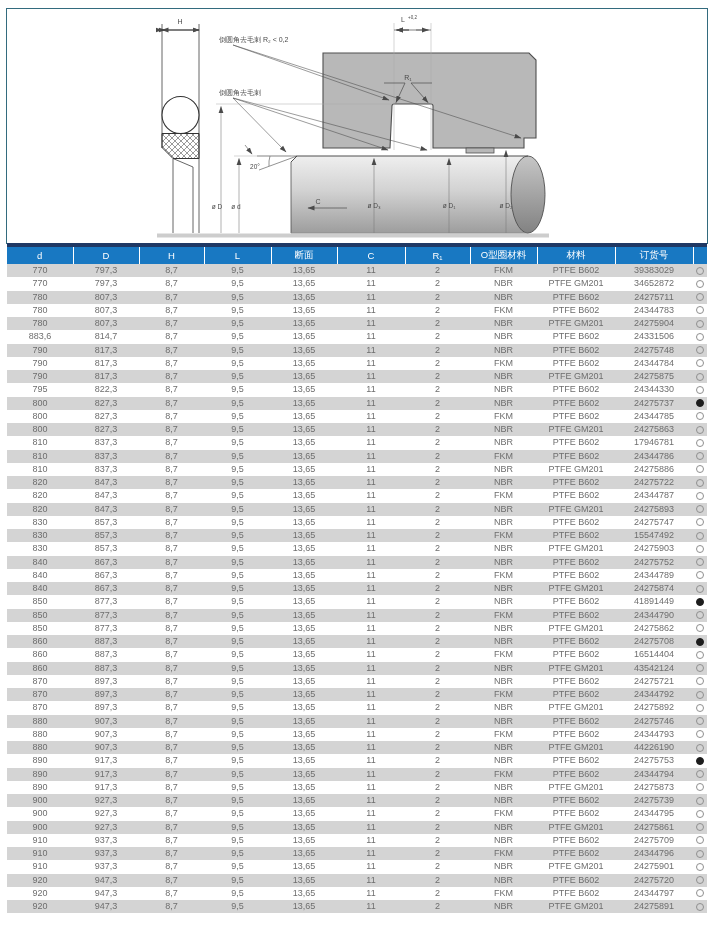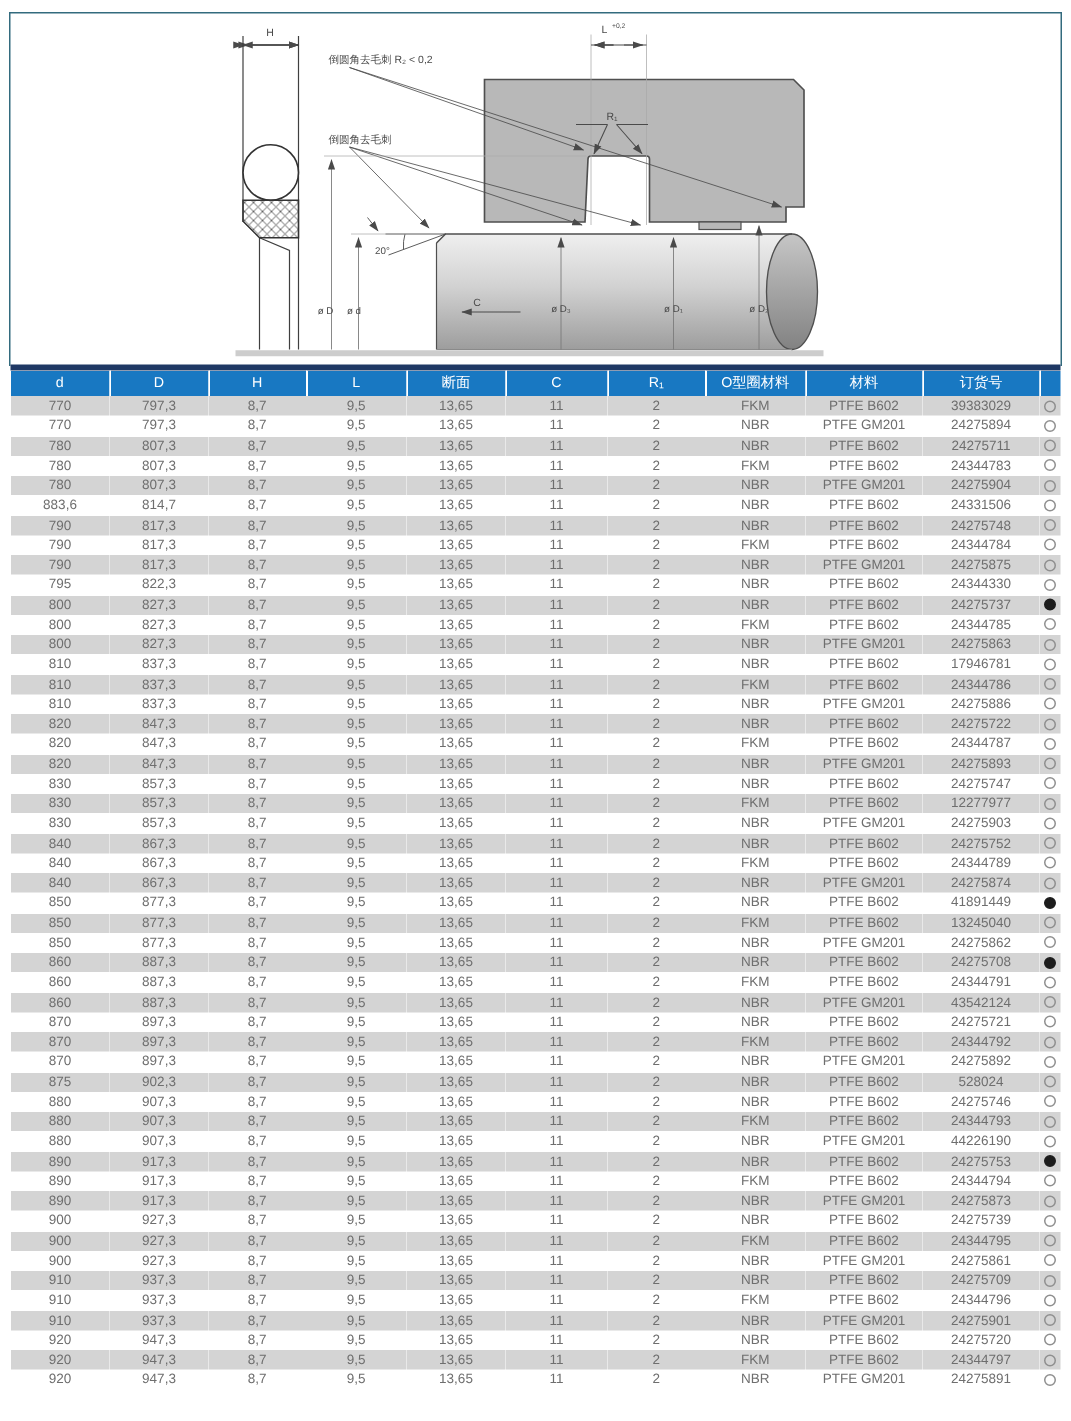--- a/index.html
+++ b/index.html
@@ -200,21 +200,21 @@
         <tr>
           <td>770</td>
           <td>797,3</td>
           <td>8,7</td>
           <td>9,5</td>
           <td>13,65</td>
           <td>11</td>
           <td>2</td>
           <td>NBR</td>
           <td>PTFE GM201</td>
-          <td>24275894</td>
+          <td>34652872</td>
           <td><span class="dot"></span></td>
         </tr>
         <tr>
           <td>780</td>
           <td>807,3</td>
           <td>8,7</td>
           <td>9,5</td>
           <td>13,65</td>
           <td>11</td>
           <td>2</td>
@@ -447,21 +447,21 @@
         <tr>
           <td>830</td>
           <td>857,3</td>
           <td>8,7</td>
           <td>9,5</td>
           <td>13,65</td>
           <td>11</td>
           <td>2</td>
           <td>FKM</td>
           <td>PTFE B602</td>
-          <td>12277977</td>
+          <td>15547492</td>
           <td><span class="dot"></span></td>
         </tr>
         <tr>
           <td>830</td>
           <td>857,3</td>
           <td>8,7</td>
           <td>9,5</td>
           <td>13,65</td>
           <td>11</td>
           <td>2</td>
@@ -525,21 +525,21 @@
         <tr>
           <td>850</td>
           <td>877,3</td>
           <td>8,7</td>
           <td>9,5</td>
           <td>13,65</td>
           <td>11</td>
           <td>2</td>
           <td>FKM</td>
           <td>PTFE B602</td>
-          <td>13245040</td>
+          <td>24344790</td>
           <td><span class="dot"></span></td>
         </tr>
         <tr>
           <td>850</td>
           <td>877,3</td>
           <td>8,7</td>
           <td>9,5</td>
           <td>13,65</td>
           <td>11</td>
           <td>2</td>
@@ -564,21 +564,21 @@
         <tr>
           <td>860</td>
           <td>887,3</td>
           <td>8,7</td>
           <td>9,5</td>
           <td>13,65</td>
           <td>11</td>
           <td>2</td>
           <td>FKM</td>
           <td>PTFE B602</td>
-          <td>24344791</td>
+          <td>16514404</td>
           <td><span class="dot"></span></td>
         </tr>
         <tr>
           <td>860</td>
           <td>887,3</td>
           <td>8,7</td>
           <td>9,5</td>
           <td>13,65</td>
           <td>11</td>
           <td>2</td>
@@ -617,33 +617,20 @@
           <td>870</td>
           <td>897,3</td>
           <td>8,7</td>
           <td>9,5</td>
           <td>13,65</td>
           <td>11</td>
           <td>2</td>
           <td>NBR</td>
           <td>PTFE GM201</td>
           <td>24275892</td>
-          <td><span class="dot"></span></td>
-        </tr>
-        <tr>
-          <td>875</td>
-          <td>902,3</td>
-          <td>8,7</td>
-          <td>9,5</td>
-          <td>13,65</td>
-          <td>11</td>
-          <td>2</td>
-          <td>NBR</td>
-          <td>PTFE B602</td>
-          <td>528024</td>
           <td><span class="dot"></span></td>
         </tr>
         <tr>
           <td>880</td>
           <td>907,3</td>
           <td>8,7</td>
           <td>9,5</td>
           <td>13,65</td>
           <td>11</td>
           <td>2</td>

